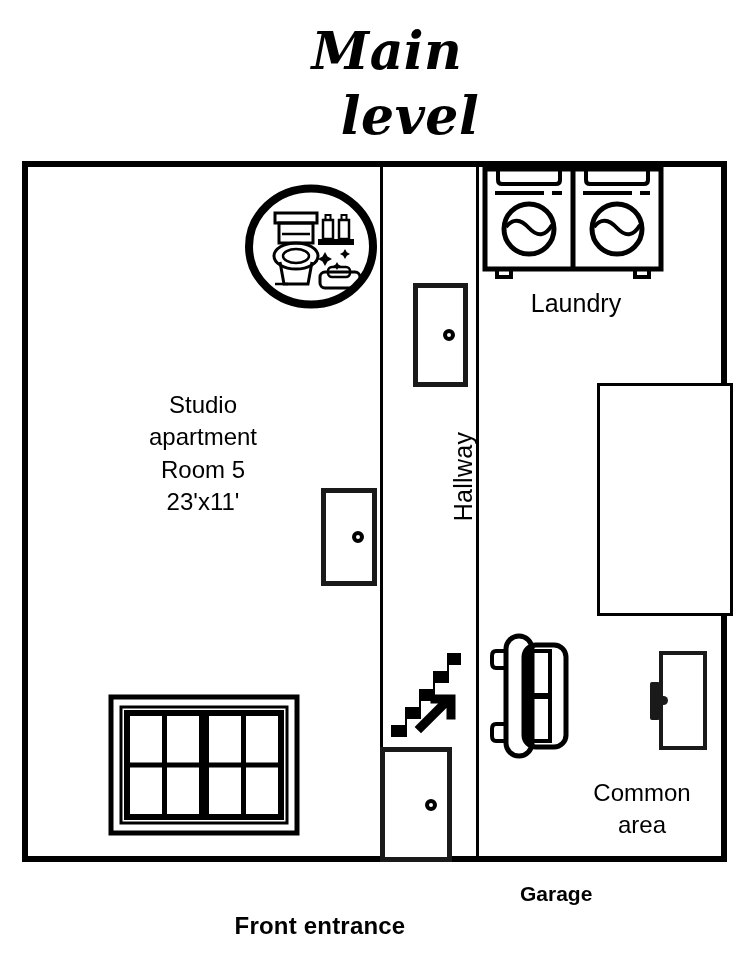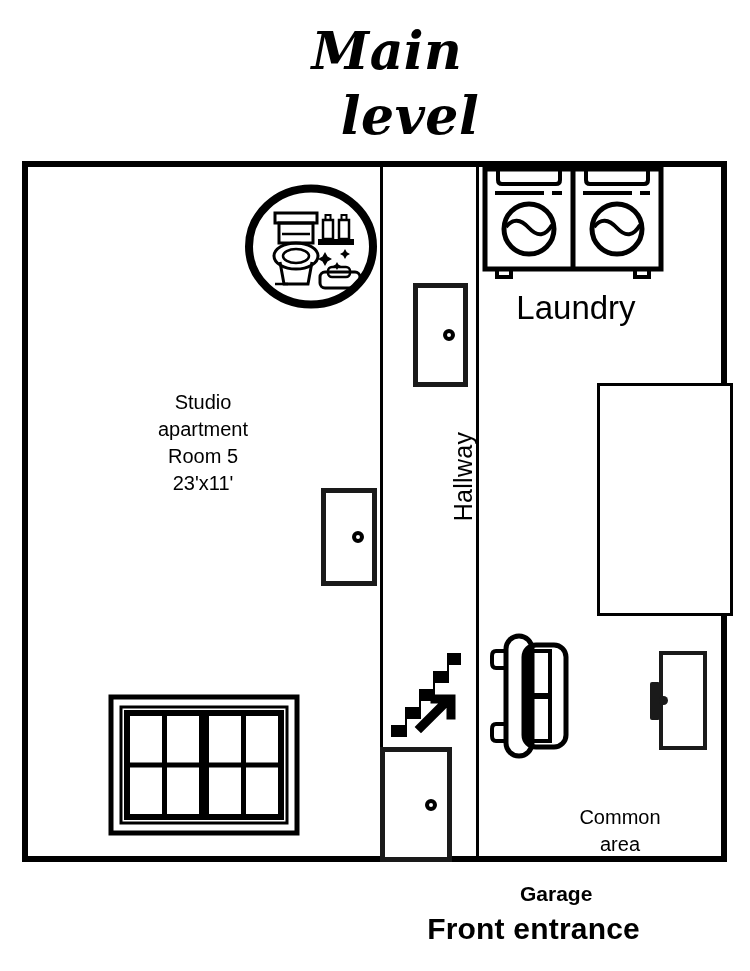--- a/index.html
+++ b/index.html
@@ -67,35 +67,35 @@
     transform: rotate(-90deg);
     transform-origin: center center;
     white-space: nowrap;
     letter-spacing: 0.3px;
   }
 
   
   .room-label {
     position: absolute;
     text-align: center;
-    font-size: 20px;
+    font-size: 24px;
     line-height: 1.35;
     white-space: pre-line;
   }
   .studio-label { left: 60px;  top: 222px; width: 230px; }
   .room6-label  { left: 580px; top: 310px; width: 130px; }
-  .common-label { left: 502px; top: 610px; width: 180px; margin-top: 27px; }
+  .common-label { left: 524px; top: 610px; width: 180px; }
 
   .laundry-label {
     position: absolute;
     left: 438px;
     top: 122px;
     width: 220px;
     text-align: center;
-    font-size: 33px;
+    font-size: 25px;
   }
 
   
   .room6-box {
     position: absolute;
     left: 569px;
     top: 216px;
     width: 136px;
     height: 233px;
     border: 3px solid #000000;
@@ -170,22 +170,22 @@
     width: 200px;
     text-align: left;
     font-size: 21px;
     font-weight: bold;
   }
   .front-entrance-label {
     position: absolute;
     left: 0;
     top: 912px;
     width: 640px;
-    text-align: right;
-    font-size: 30px;
+    text-align: center;
+    font-size: 24px;
     font-weight: bold;
     letter-spacing: 0.2px;
   }
 </style>
 </head>
 <body>
 
 <div id="page">
 
   <div class="title">

